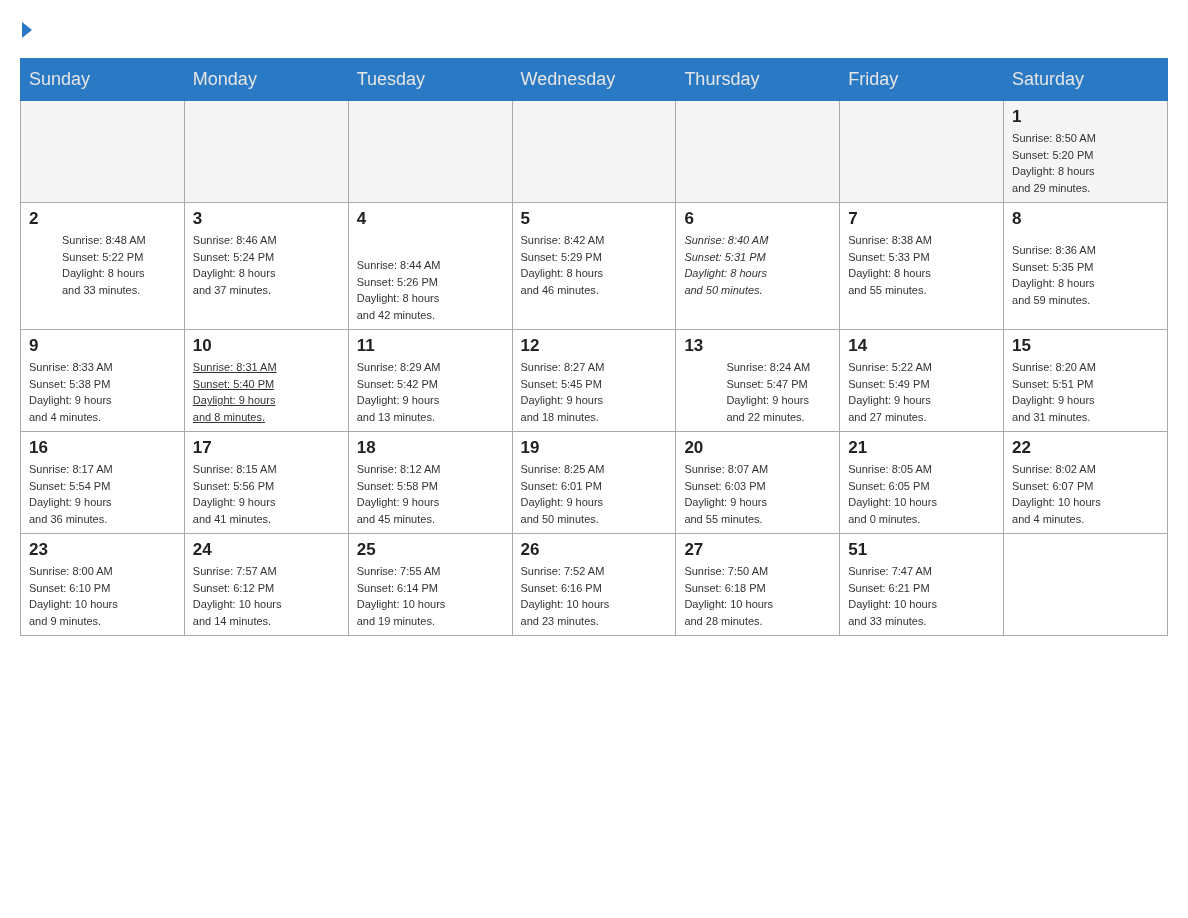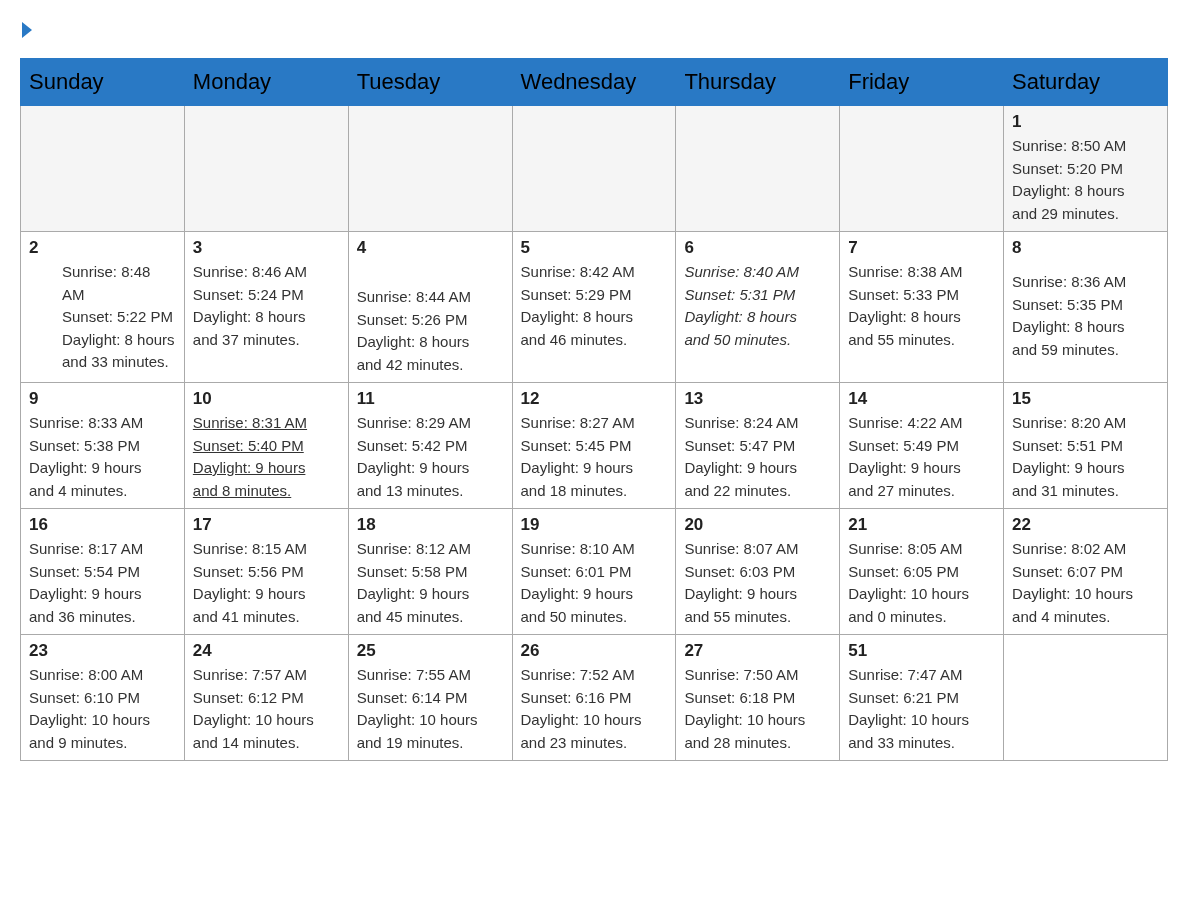--- a/index.html
+++ b/index.html
@@ -29,22 +29,22 @@
       font-size: 22px;
       color: #555;
       margin-top: 4px;
     }
     .calendar {
       width: 100%;
       border-collapse: collapse;
     }
     .calendar th {
       background: #2979c5;
-      color: #000000;
-      font-size: 22px;
+      color: #e5e5e5;
+      font-size: 18px;
       font-weight: normal;
       padding: 10px 8px;
       text-align: left;
       border: 1px solid #2979c5;
     }
     .calendar td {
       vertical-align: top;
       border: 1px solid #aaa;
       padding: 6px 8px;
       width: calc(100% / 7);
@@ -57,21 +57,21 @@
       background: #f5f5f5;
     }
     .day-number {
       font-size: 17px;
       font-weight: bold;
       color: #222;
       display: block;
       margin-bottom: 3px;
     }
     .day-info {
-      font-size: 15px;
+      font-size: 11px;
       color: #333;
       line-height: 1.5;
     }
     .empty-cell {
       background: #f5f5f5;
     }
     .logo-wrapper {
       display: flex;
       flex-direction: column;
     }
@@ -221,28 +221,28 @@
         </td>
         <td>
           <span class="day-number">12</span>
           <div class="day-info" style="white-space: pre-line;">Sunrise: 8:27 AM
 Sunset: 5:45 PM
 Daylight: 9 hours
 and 18 minutes.</div>
         </td>
         <td>
           <span class="day-number">13</span>
-          <div class="day-info" style="white-space: pre-line;">Sunrise: 8:24 AM
+          <div class="day-info" style="white-space: pre-line; margin-left: 42px;">Sunrise: 8:24 AM
 Sunset: 5:47 PM
 Daylight: 9 hours
 and 22 minutes.</div>
         </td>
         <td>
           <span class="day-number">14</span>
-          <div class="day-info" style="white-space: pre-line;">Sunrise: 4:22 AM
+          <div class="day-info" style="white-space: pre-line;">Sunrise: 5:22 AM
 Sunset: 5:49 PM
 Daylight: 9 hours
 and 27 minutes.</div>
         </td>
         <td>
           <span class="day-number">15</span>
           <div class="day-info" style="white-space: pre-line;">Sunrise: 8:20 AM
 Sunset: 5:51 PM
 Daylight: 9 hours
 and 31 minutes.</div>
@@ -265,21 +265,21 @@
         </td>
         <td>
           <span class="day-number">18</span>
           <div class="day-info" style="white-space: pre-line;">Sunrise: 8:12 AM
 Sunset: 5:58 PM
 Daylight: 9 hours
 and 45 minutes.</div>
         </td>
         <td>
           <span class="day-number">19</span>
-          <div class="day-info" style="white-space: pre-line;">Sunrise: 8:10 AM
+          <div class="day-info" style="white-space: pre-line;">Sunrise: 8:25 AM
 Sunset: 6:01 PM
 Daylight: 9 hours
 and 50 minutes.</div>
         </td>
         <td>
           <span class="day-number">20</span>
           <div class="day-info" style="white-space: pre-line;">Sunrise: 8:07 AM
 Sunset: 6:03 PM
 Daylight: 9 hours
 and 55 minutes.</div>

